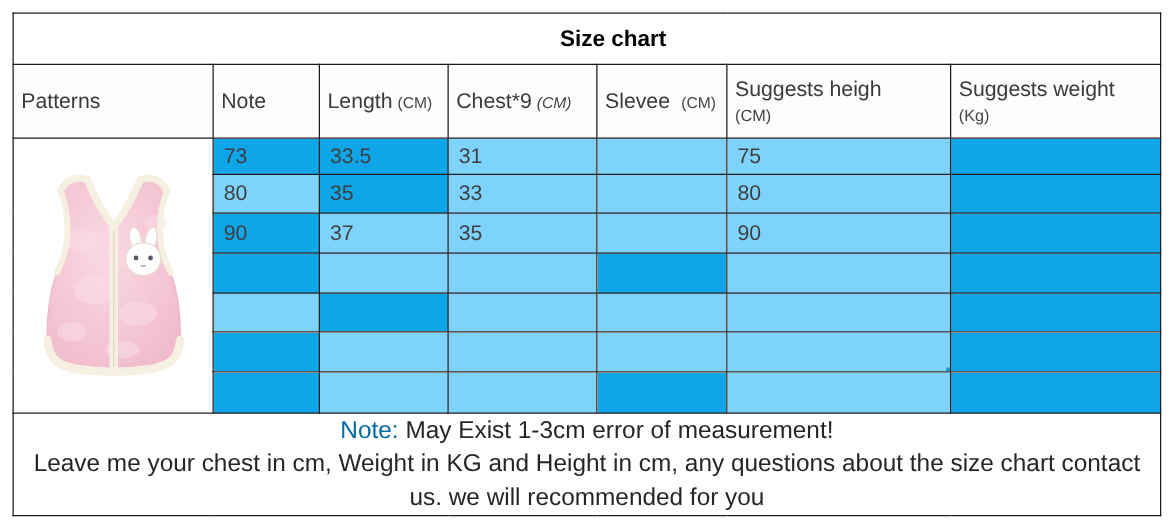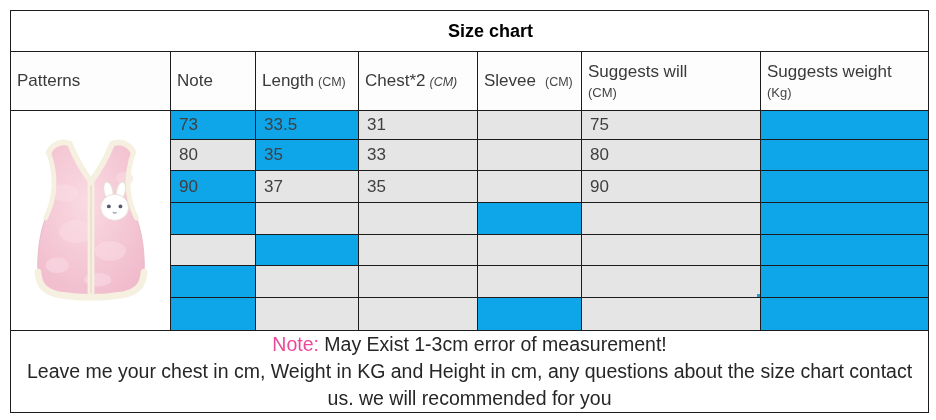--- a/index.html
+++ b/index.html
@@ -7,28 +7,28 @@
   .sheet{position:absolute;left:10px;top:10px;}
   table{border-collapse:collapse;table-layout:fixed;width:918px;}
   td{border:1.5px solid #1c1c1c;padding:0;vertical-align:middle;overflow:hidden;}
   .title-cell{height:40px;text-align:center;font-size:18px;font-weight:bold;color:#000;padding-left:42px;}
   .hdr td{height:58px;font-size:17px;color:#3a3a3a;padding-left:6px;background:#fdfdfd;margin-left:20px;}
   .unit{font-size:12.5px;color:#454545;margin-left:4px;}
   .unit-wide{margin-left:9px;}
   .unit-i{font-style:italic;}
   .hdr .two-line{line-height:21px;padding-top:2px;}
   .h-unit{font-size:13px;color:#454545;}
-  .data td{font-size:17px;padding-left:8px;color:#3f3f3f;background:#e5e5e5;}
+  .data td{font-size:17px;padding-left:8px;color:#3f3f3f;background:#7dd3fc;}
   td.g{background:#0ea5e9;}
   td.patterns-cell{background:#fff;text-align:center;vertical-align:middle;padding:0;}
   td.selected{position:relative;}
   td.selected::before{content:"";position:absolute;inset:-2px;border:2.5px solid #1f98d8;pointer-events:none;z-index:5;}
   td.selected::after{content:"";position:absolute;right:-4px;bottom:-4px;width:7px;height:7px;background:#1f98d8;z-index:6;}
   .note-cell{height:80px;text-align:center;font-size:19.5px;line-height:27px;color:#262626;padding:0 4px;background:#fff;}
-  .note-red{color:#ec4899;}
+  .note-red{color:#0369a1;}
   .r0{height:29px;}.r1{height:31px;margin-top:16px;}.r2{height:32px;}.r3{height:32px;}
   .r4{height:31px;}.r5{height:32px;}.r6{height:33px;}
 </style>
 </head>
 <body>
 
 <div class="sheet">
 <table>
   <colgroup>
     <col style="width:160px">
@@ -42,25 +42,25 @@
 
   <tbody>
         <tr>
     <td colspan="7" class="title-cell">Size chart</td>
   </tr>
 
   <tr class="hdr">
     <td><span>Patterns</span></td>
     <td><span>Note</span></td>
     <td><span>Length</span><span class="unit">(CM)</span></td>
-    <td><span>Chest*2</span><span class="unit unit-i">(CM)</span></td>
+    <td><span>Chest*9</span><span class="unit unit-i">(CM)</span></td>
     <td><span>Slevee</span><span class="unit unit-wide">(CM)</span></td>
     <td>
             <div class="two-line">
-              <div>Suggests will</div>
+              <div>Suggests heigh</div>
               <div class="h-unit">(CM)</div>
             </div>
           </td>
     <td>
             <div class="two-line">
               <div>Suggests weight</div>
               <div class="h-unit">(Kg)</div>
             </div>
           </td>
   </tr>

